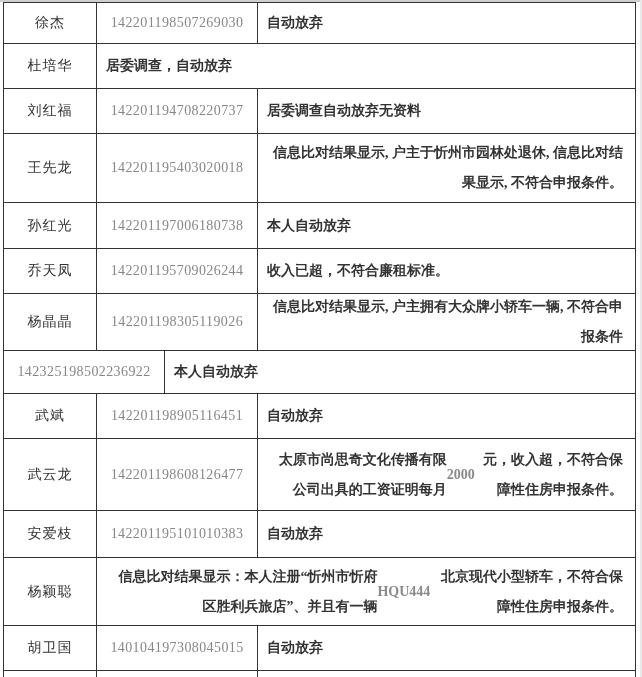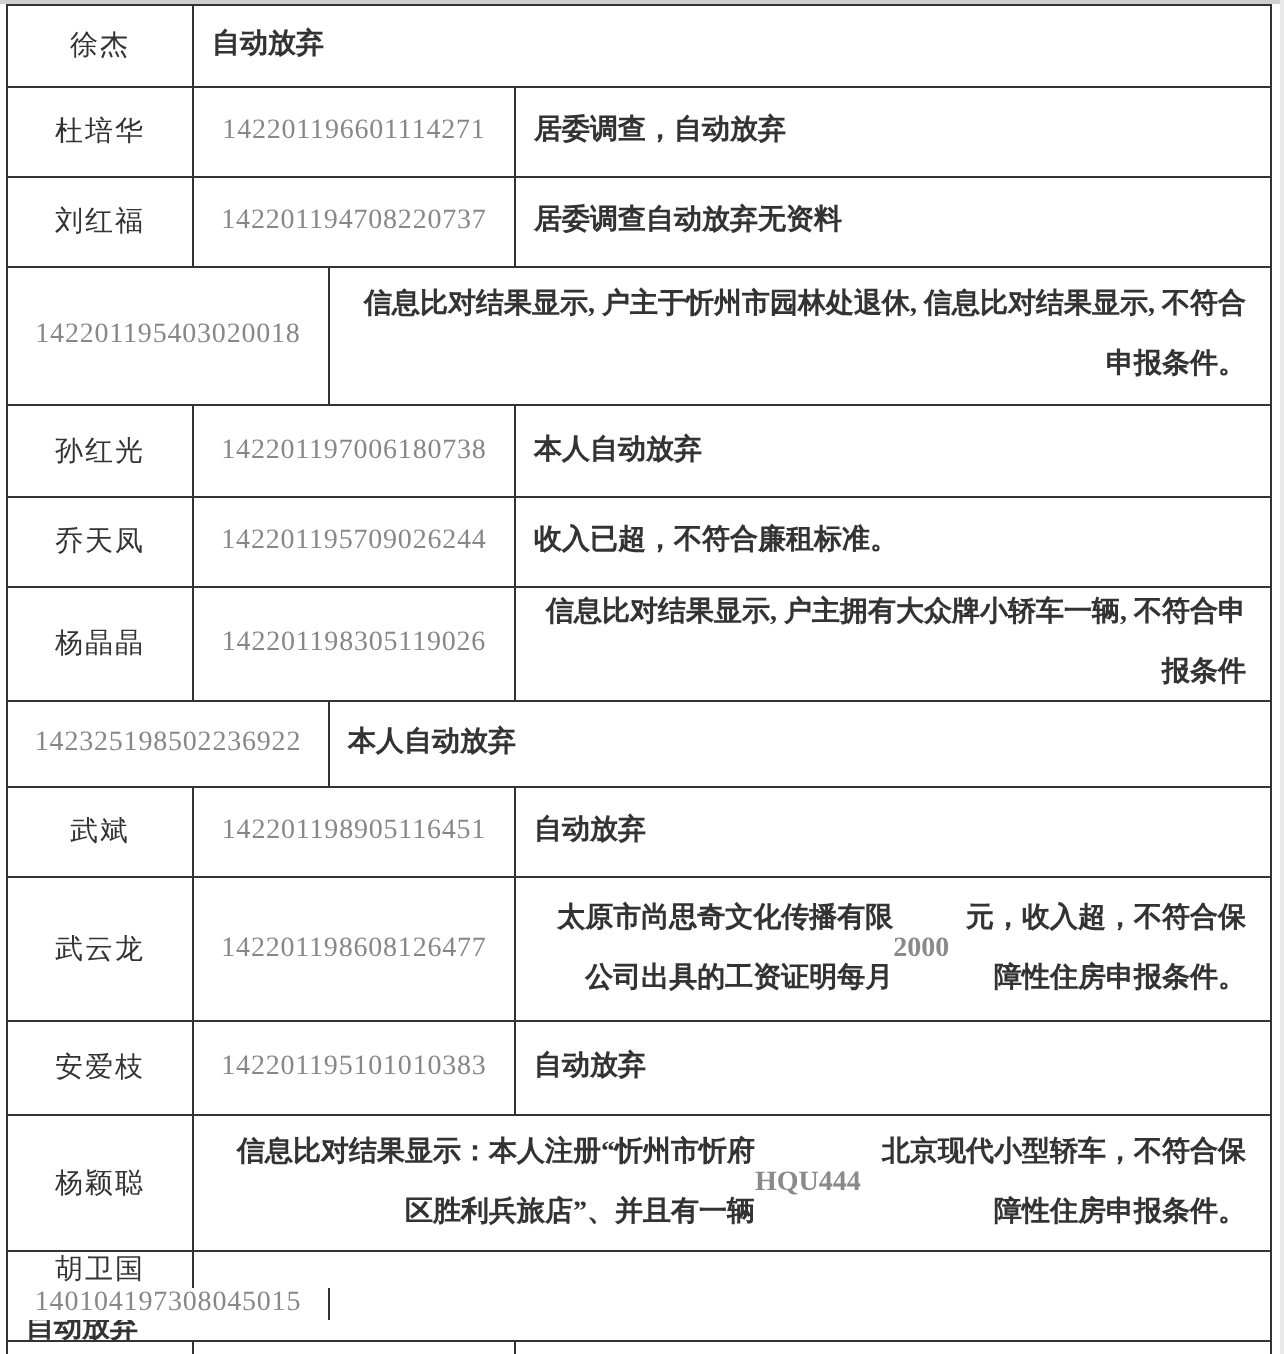--- a/index.html
+++ b/index.html
@@ -22,21 +22,21 @@
   .table-row:nth-child(3){height:45px;}
   .table-row:nth-child(4){height:69px;}
   .table-row:nth-child(5){height:46px;}
   .table-row:nth-child(6){height:45px;}
   .table-row:nth-child(7){height:57px;}
   .table-row:nth-child(8){height:43px;}
   .table-row:nth-child(9){height:45px;}
   .table-row:nth-child(10){height:72px;}
   .table-row:nth-child(11){height:47px;}
   .table-row:nth-child(12){height:68px;}
-  .table-row:nth-child(13){height:45px;flex-direction:column;}
+  .table-row:nth-child(13){height:45px;}
   .table-row.partial{height:6px;border-bottom:none;}
   .cell{
     box-sizing:border-box;display:flex;align-items:center;justify-content:center;
     font-size:14px;color:#333333;overflow:hidden;
   }
   .cell-name{width:93px;border-right:1px solid #333333;letter-spacing:1px;}
   .cell-id{width:161px;border-right:1px solid #333333;color:#878787;letter-spacing:0.4px;}
   .cell-remark{
     flex:1;justify-content:flex-start;text-align:right;
     padding:0 12px 0 9px;line-height:30px;font-weight:bold;
@@ -45,36 +45,37 @@
 </style>
 </head>
 <body>
 
 <div class="page">
   <div class="top-strip"></div>
 
   <div class="data-table" id="table-body">
   <div class="table-row">
     <div class="cell cell-name">徐杰</div>
+    <div class="cell cell-id">142201198507269030</div>
     <div class="cell cell-remark">自动放弃</div>
   </div>
 
   <div class="table-row">
     <div class="cell cell-name">杜培华</div>
-    <div class="cell cell-id">142201196601114271</div>
     <div class="cell cell-remark">居委调查，自动放弃</div>
   </div>
 
   <div class="table-row">
     <div class="cell cell-name">刘红福</div>
     <div class="cell cell-id">142201194708220737</div>
     <div class="cell cell-remark">居委调查自动放弃无资料</div>
   </div>
 
   <div class="table-row">
+    <div class="cell cell-name">王先龙</div>
     <div class="cell cell-id">142201195403020018</div>
     <div class="cell cell-remark">信息比对结果显示, 户主于忻州市园林处退休, 信息比对结果显示, 不符合申报条件。</div>
   </div>
 
   <div class="table-row">
     <div class="cell cell-name">孙红光</div>
     <div class="cell cell-id">142201197006180738</div>
     <div class="cell cell-remark">本人自动放弃</div>
   </div>
 

